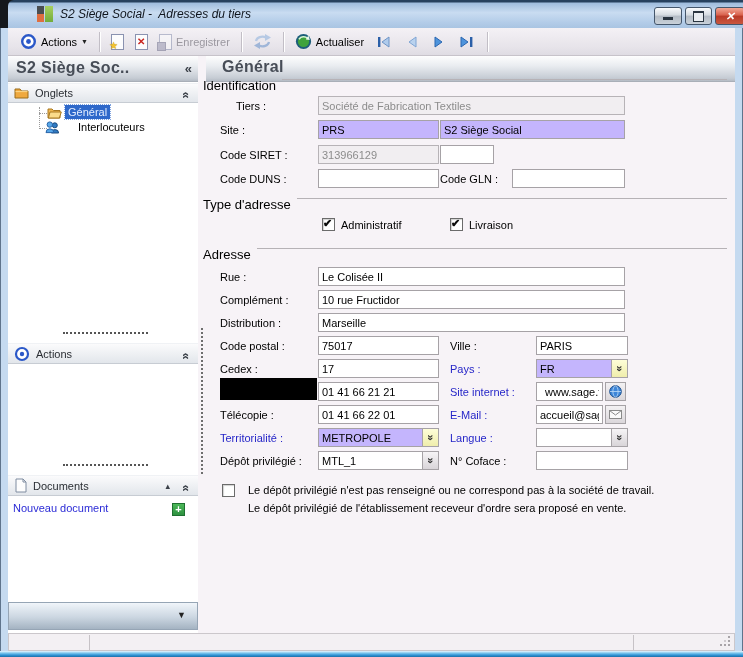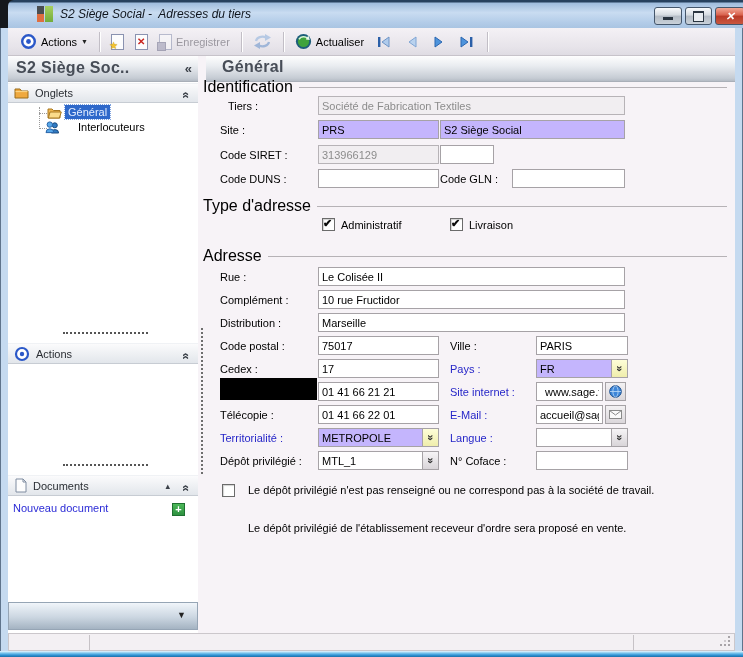--- a/index.html
+++ b/index.html
@@ -60,21 +60,21 @@
   #sb-link{position:absolute;left:5px;top:446px;color:#2B2BD6;font-size:11px;}
   #plus-btn{position:absolute;left:164px;top:447px;width:13px;height:13px;background:linear-gradient(#4CB858,#2E9140);
     border:1px solid #1E7030;box-sizing:border-box;color:#fff;font-weight:bold;font-size:11px;line-height:11px;text-align:center;}
   #sb-bottom{position:absolute;left:0;top:546px;width:190px;height:28px;
     background:linear-gradient(#F0F5FA,#CBD6E1 55%,#A4B3C2);border:1px solid #96A5B5;box-sizing:border-box;}
   #sb-bottom span{position:absolute;left:168px;top:7px;font-size:9px;color:#222;}
   
   #main{left:198px;top:56px;width:537px;height:577px;background:#F7F3F7;}
   #main-head{left:8px;top:0;width:529px;height:26px;}
   #main-head .band-title{position:absolute;left:16px;top:2px;}
-  .legend{position:absolute;left:5px;right:8px;display:flex;align-items:center;font-size:16px;color:#000;}
+  .legend{position:absolute;left:5px;right:8px;display:flex;align-items:flex-start;font-size:13px;color:#000;}
   .legend .rule{flex:1;border-top:1px solid #B6B2B6;margin-left:6px;margin-top:1px;}
   .flabel{position:absolute;font-size:11px;color:#000;white-space:nowrap;}
   .flabel.blue{color:#2626C8;}
   input.fld{position:absolute;height:19px;border:1px solid #A6A2A6;background:#fff;
     font-family:"Liberation Sans",sans-serif;font-size:11px;padding:0 3px;box-sizing:border-box;color:#000;outline:none;}
   input.fld.dis{background:#F1EEF1;color:#8C8C8C;border-color:#B7B3B7;}
   input.fld.yel{background:#c4b5fd;}
   input.fld.hasdd{padding-right:19px;}
   .ddbtn{position:absolute;width:17px;height:19px;box-sizing:border-box;border:1px solid #A6A2A6;
     background:linear-gradient(#F6F4F6,#D9D5D9);display:flex;align-items:center;justify-content:center;}
@@ -278,21 +278,21 @@
     <span class="band-title">Général</span>
   </div>
 
   <div id="vsplit"></div>
 
   <div class="legend" style="top:22px;">
     <span>Identification</span>
       <span class="rule"></span>
   </div>
 
-  <span class="flabel" style="left:30px;top:44px;">Tiers :</span>
+  <span class="flabel" style="left:38px;top:44px;">Tiers :</span>
   <input class="fld dis" style="left: 120px; top: 40px; width: 307px;" value="Société de Fabrication Textiles">
 
   <span class="flabel" style="left:22px;top:68px;">Site :</span>
   <input class="fld yel" style="left: 120px; top: 64px; width: 121px;" value="PRS">
   <input class="fld yel" style="left: 242px; top: 64px; width: 185px;" value="S2 Siège Social">
 
   <span class="flabel" style="left:22px;top:93px;">Code SIRET :</span>
   <input class="fld dis" style="left: 120px; top: 89px; width: 121px;" value="313966129">
   <input class="fld" style="left: 242px; top: 89px; width: 54px;" value="">
 
@@ -378,21 +378,21 @@
   <span class="flabel" style="left:22px;top:399px;">Dépôt privilégié :</span>
   <input class="fld hasdd" style="left: 120px; top: 395px; width: 121px;" value="MTL_1">
   <div class="ddbtn" style="left:224px;top:395px;">
       <span class="dd-glyph">»</span>
     </div>
   <span class="flabel" style="left:252px;top:399px;">N° Coface :</span>
   <input class="fld" style="left: 338px; top: 395px; width: 92px;" value="">
 
   <div class="cb" style="left:24px;top:428px;"></div>
   <span class="note-line" style="top:428px;">Le dépôt privilégié n'est pas renseigné ou ne correspond pas à la société de travail.</span>
-  <span class="note-line" style="top:446px;margin-top:20px;">Le dépôt privilégié de l'établissement receveur d'ordre sera proposé en vente.</span>
+  <span class="note-line" style="top:446px;">Le dépôt privilégié de l'établissement receveur d'ordre sera proposé en vente.</span>
 </div>
 
 <div class="abs" id="statusbar">
   <div class="sdiv" style="left:80px;"></div>
   <div class="sdiv" style="left:624px;"></div>
   <div id="grip"></div>
 </div>
 
 <div class="abs" id="bottom-strip"></div>
 

